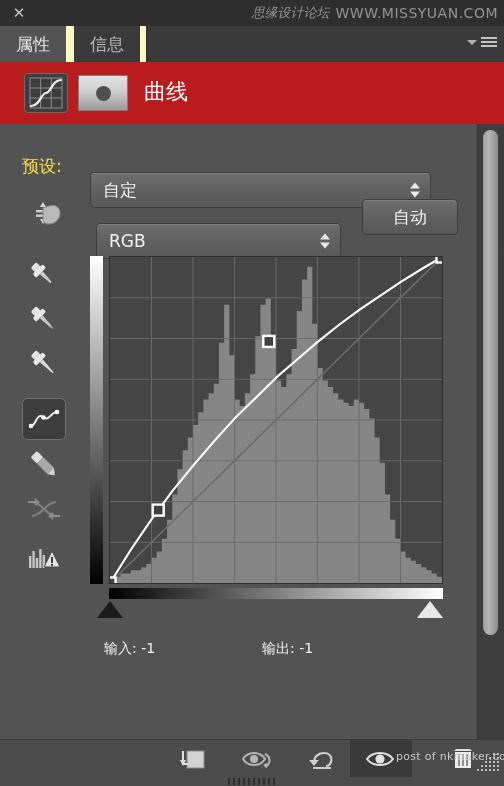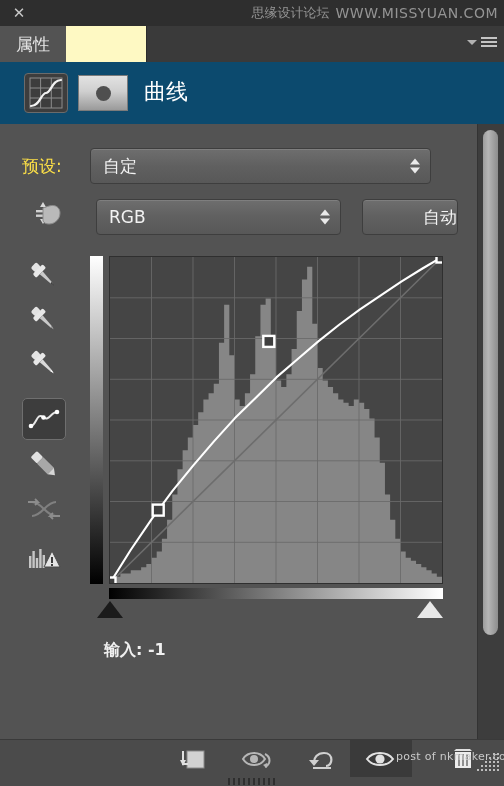--- a/index.html
+++ b/index.html
@@ -46,21 +46,21 @@
     height: 20px;
     display: flex;
     align-items: center;
     gap: 6px;
     color: #8e8e8e;
     font-size: 12px;
     letter-spacing: 0px;
     opacity: .95;
     white-space: nowrap;
   }
-  .wm-top .wm-cn { font-size: 13px; color: #9a9a9a; }
+  .wm-top .wm-cn { font-size: 13px; color: #9a9a9a; font-style: italic; }
   .wm-top .wm-url { font-size: 14px; color: #9a9a9a; letter-spacing: .5px; }
 
   
   .tabstrip {
     position: absolute;
     left: 0; top: 26px;
     width: 504px; height: 36px;
     background: #fef9c3;
     border-bottom: 2px solid #fca5a5;
   }
@@ -105,21 +105,21 @@
     border-top: 5px solid #b2b2b2;
   }
   .hamb { display: flex; flex-direction: column; gap: 2px; }
   .hamb i { display: block; width: 16px; height: 2px; background: #c4c4c4; }
 
   
   .adj-header {
     position: absolute;
     left: 0; top: 62px;
     width: 504px; height: 62px;
-    background: #0c4a6e;
+    background: #b91c1c;
   }
   .curve-icon-box {
     position: absolute;
     left: 24px; top: 11px;
     width: 44px; height: 40px;
     background: #3d3d3d;
     border: 1px solid #6b6b6b;
     border-radius: 4px;
     box-sizing: border-box;
   }
@@ -162,20 +162,21 @@
     color: #fde047;
   }
   .ps-select {
     position: absolute;
     background: linear-gradient(to bottom, #6e6e6e 0%, #606060 50%, #585858 100%);
     border: 1px solid #3e3e3e;
     border-radius: 4px;
     box-sizing: border-box;
     cursor: pointer;
     box-shadow: inset 0 1px 0 rgba(255,255,255,.12);
+    margin-top: 24px;
   }
   .ps-select .val {
     position: absolute;
     left: 12px; top: 50%;
     transform: translateY(-50%);
     font-size: 17px;
     color: #f2f2f2;
     white-space: nowrap;
   }
   .ps-select .arrows {
@@ -206,21 +207,21 @@
     left: 362px; top: 199px;
     width: 96px; height: 36px;
     background: linear-gradient(to bottom, #6e6e6e 0%, #606060 50%, #585858 100%);
     border: 1px solid #3e3e3e;
     border-radius: 4px;
     box-sizing: border-box;
     cursor: pointer;
     box-shadow: inset 0 1px 0 rgba(255,255,255,.12);
     display: flex;
     align-items: center;
-    justify-content: flex-end;
+    justify-content: center;
     font-size: 17px;
     color: #f2f2f2;
   }
 
   
   .tool {
     position: absolute;
     left: 22px;
     width: 44px; height: 42px;
     cursor: pointer;
@@ -272,24 +273,23 @@
   .slider-tri.white { left: 327px; border-bottom-color: #e8e8e8; }
 
   
   .io-row {
     position: absolute;
     left: 0; top: 640px;
     width: 477px; height: 30px;
   }
   .io-item {
     position: absolute;
-    font-size: 16px;
+    font-size: 14px;
     color: #f0f0f0;
     white-space: nowrap;
-    font-weight: bold;
   }
   .io-in  { left: 104px; }
   .io-out { left: 262px; }
 
   
   .scroll-track {
     position: absolute;
     left: 477px; top: 124px;
     width: 27px; height: 615px;
     background: #3d3d3d;
@@ -360,20 +360,23 @@
     <div class="wm-top">
       <span class="wm-cn">思缘设计论坛</span>
       <span class="wm-url">WWW.MISSYUAN.COM</span>
     </div>
   </div>
 
   <div class="tabstrip">
     <div class="tabstrip-rest"></div>
     <div class="tab tab-0 active">
       <span>属性</span>
+    </div>
+    <div class="tab tab-1 inactive">
+      <span>信息</span>
     </div>
     <div class="panel-menu">
       <span class="chev"></span>
       <span class="hamb">
           <i></i>
           <i></i>
           <i></i>
         </span>
     </div>
   </div>
@@ -525,20 +528,21 @@
           <rect x="326.5" y="-5.5" width="11" height="11" fill="#3f3f3f" stroke="#ffffff" stroke-width="2.4"></rect>
         </svg>
     </div>
     <div class="hgrad"></div>
     <div class="slider-tri black"></div>
     <div class="slider-tri white"></div>
   </div>
 
   <div class="io-row">
     <div class="io-item io-in">输入: -1</div>
+    <div class="io-item io-out">输出: -1</div>
   </div>
 
   <div class="scroll-track">
     <div class="scroll-thumb"></div>
   </div>
 
   <div class="bottom-bar">
     <div class="bt" style="left:160px">
       <svg width="40" height="28" viewBox="0 0 40 28">
         <rect x="16" y="6" width="17" height="17" fill="#d2d2d2" stroke="#8a8a8a" stroke-width="1"></rect>

